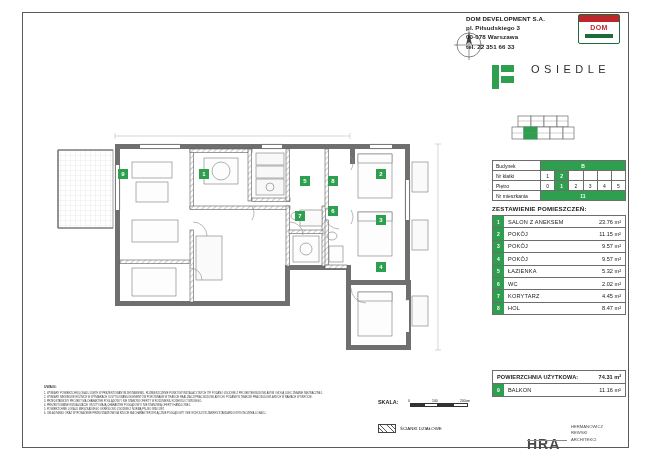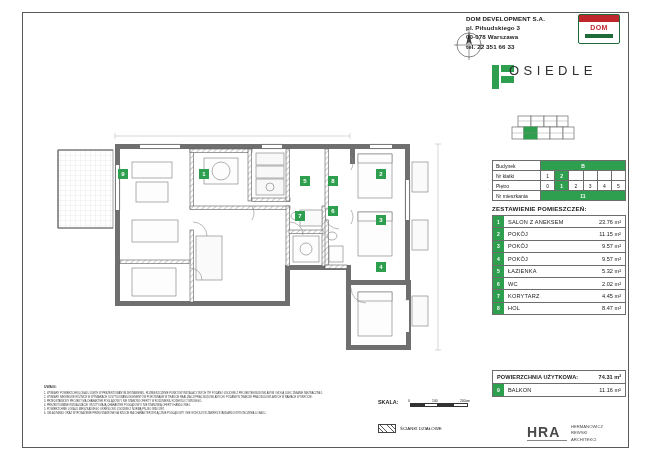--- a/index.html
+++ b/index.html
@@ -14,21 +14,21 @@
   .logo-dom .roof{position:absolute;left:0;top:0;width:100%;height:7px;background:#c0272d;}
   .logo-dom .txt{position:absolute;left:0;top:9px;width:100%;text-align:center;font-size:7px;font-weight:bold;color:#c0272d;letter-spacing:.4px;}
   .logo-dom .bar{position:absolute;left:6px;right:6px;bottom:5px;height:4px;background:#1e6b3a;}
 
   .brand{position:absolute;left:492px;top:63px;width:136px;height:34px;}
   .brand .mark{position:absolute;left:0;top:2px;width:22px;height:24px;}
   .brand .mark i{position:absolute;background:#2e9e4f;display:block;}
   .brand .b1{left:0;top:0;width:7px;height:24px;}
   .brand .b2{left:9px;top:0;width:13px;height:7px;}
   .brand .b3{left:9px;top:11px;width:13px;height:7px;}
-  .brand .t1{position:absolute;left:17px;top:0px;font-size:13px;letter-spacing:4.5px;color:#2e2e2e;}
+  .brand .t1{position:absolute;left:39px;top:0px;font-size:11px;letter-spacing:4.5px;color:#2e2e2e;}
   .brand .t2{position:absolute;left:28px;top:12px;font-size:16.5px;font-weight:bold;letter-spacing:2.2px;color:#2e2e2e;}
 
   
   .mini{position:absolute;left:500px;top:110px;width:86px;height:36px;}
   .mini svg{display:block;}
 
   
   .binfo{position:absolute;left:492px;top:160px;width:134px;border:1px solid #6d6d6d;border-bottom:none;box-sizing:border-box;font-size:5px;}
   .binfo .row{display:flex;height:9px;border-bottom:1px solid #6d6d6d;align-items:stretch;}
   .binfo .lbl{width:44px;padding-left:3px;display:flex;align-items:center;border-right:1px solid #6d6d6d;}
@@ -67,21 +67,21 @@
   .scale .bar{position:absolute;left:32px;top:7px;width:58px;height:4px;}
   .scale .bar i{position:absolute;top:0;height:4px;border:.5px solid #333;box-sizing:border-box;}
   .scale .tk{position:absolute;font-size:3.4px;top:-4px;}
 
   
   .legend{position:absolute;left:378px;top:424px;width:130px;display:flex;align-items:center;gap:4px;font-size:4.4px;}
   .legend .sw{width:16px;height:7px;border:.5px solid #444;background:repeating-linear-gradient(45deg,#555 0 .6px,#fff .6px 2.6px);}
 
   
   .hra{position:absolute;left:527px;top:424px;width:100px;height:20px;}
-  .hra .big{position:absolute;left:0;top:0px;font-size:14px;font-weight:bold;letter-spacing:1px;color:#4a4a4a;}
+  .hra .big{position:absolute;left:0;top:12px;font-size:14px;font-weight:bold;letter-spacing:1px;color:#4a4a4a;}
   .hra .line{position:absolute;left:0;top:16px;width:40px;height:1px;background:#888;}
   .hra .sm{position:absolute;left:44px;top:0px;font-size:4.2px;line-height:1.5;color:#4a4a4a;}
 
   
   .plan{position:absolute;left:40px;top:110px;width:420px;height:250px;}
   .plan svg{display:block;}
 
   .tagnum{position:absolute;width:10px;height:10px;background:#2e9e4f;color:#fff;font-size:6px;font-weight:bold;display:flex;align-items:center;justify-content:center;}
 </style>
 </head>

